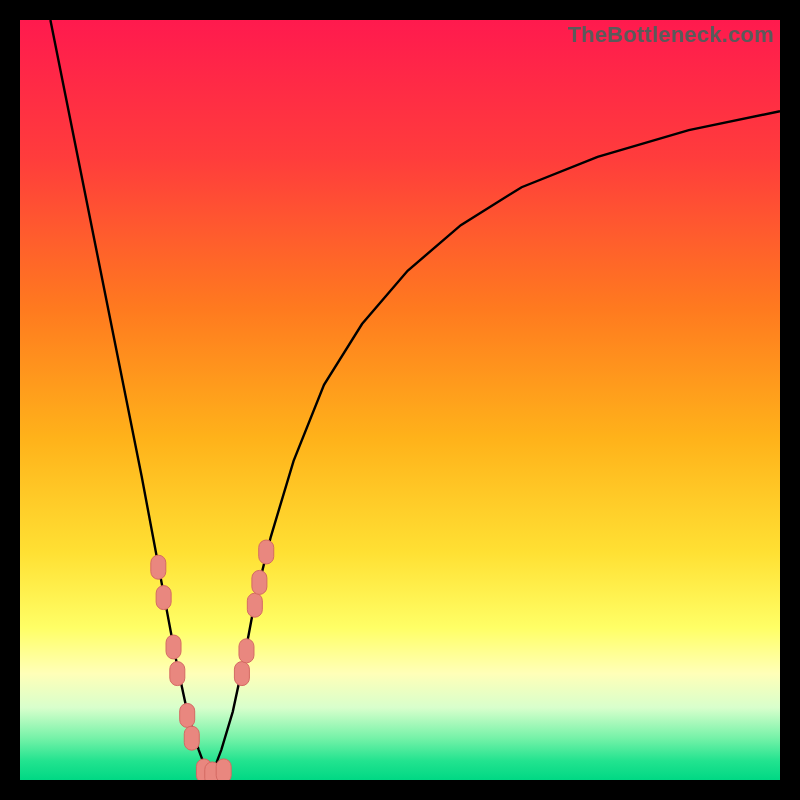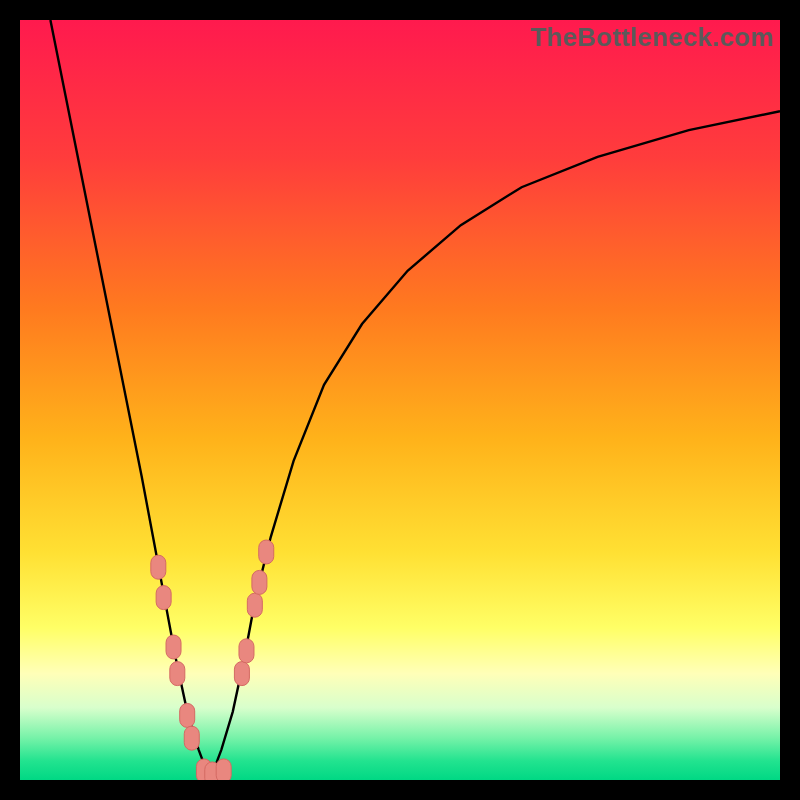--- a/index.html
+++ b/index.html
@@ -23,21 +23,21 @@
     position: absolute;
     left: 0;
     top: 0;
     width: 760px;
     height: 760px;
   }
   .watermark {
     position: absolute;
     top: 2px;
     right: 6px;
-    font-size: 26px;
+    font-size: 22px;
     font-weight: 600;
     color: #5a5a5a;
     letter-spacing: 0.2px;
     user-select: none;
   }
   svg {
     display: block;
   }
 </style>
 </head>

